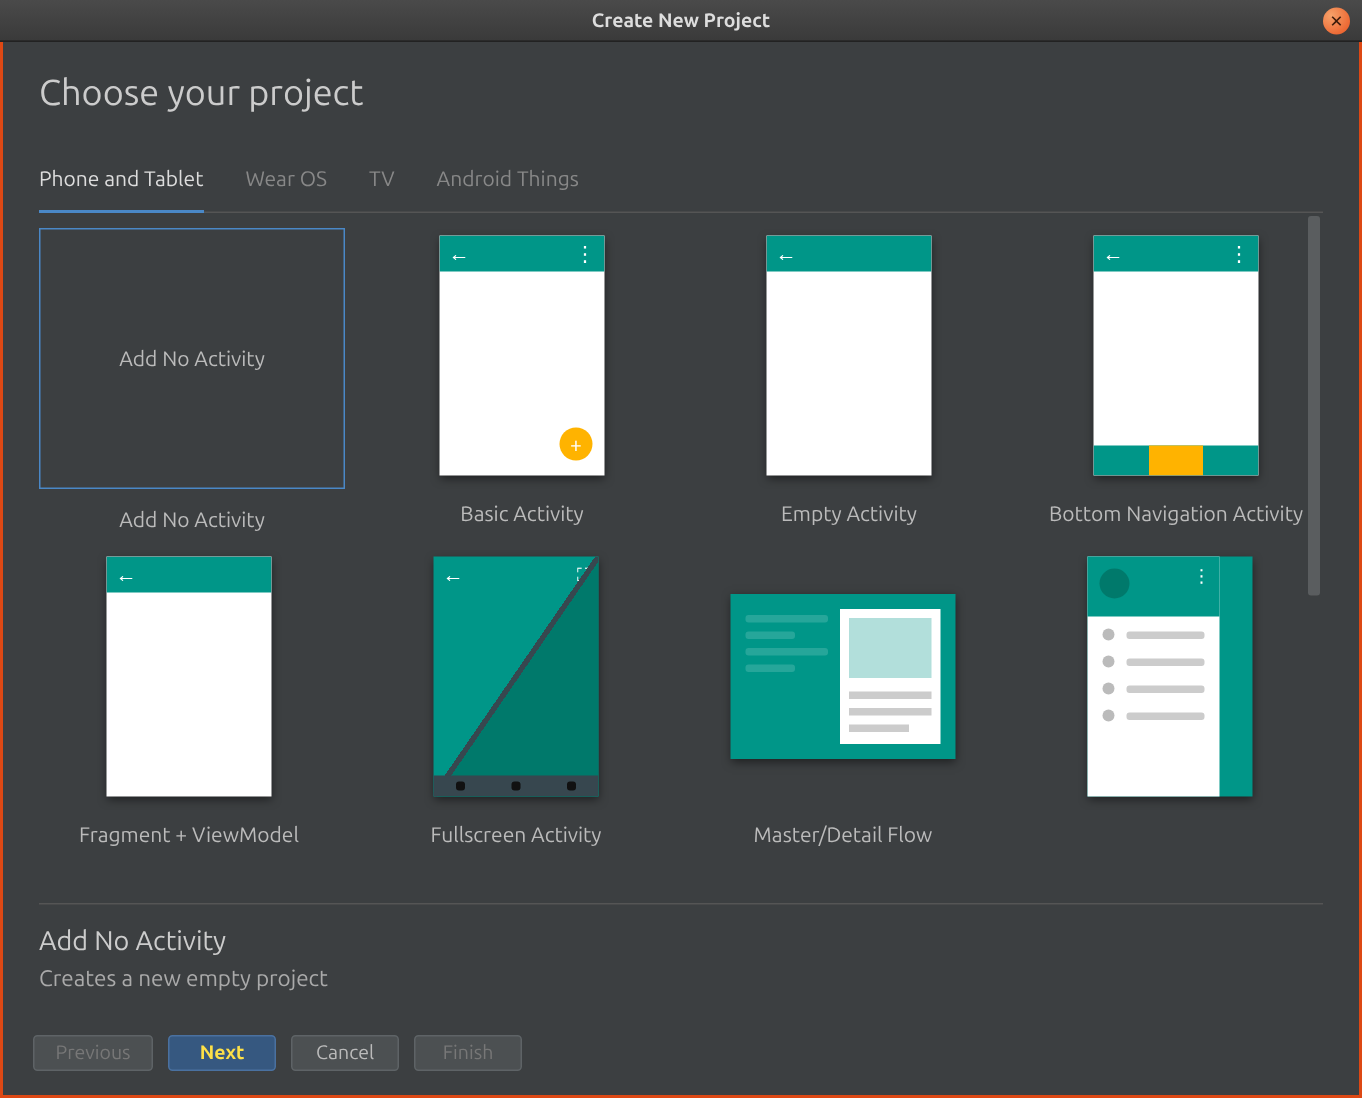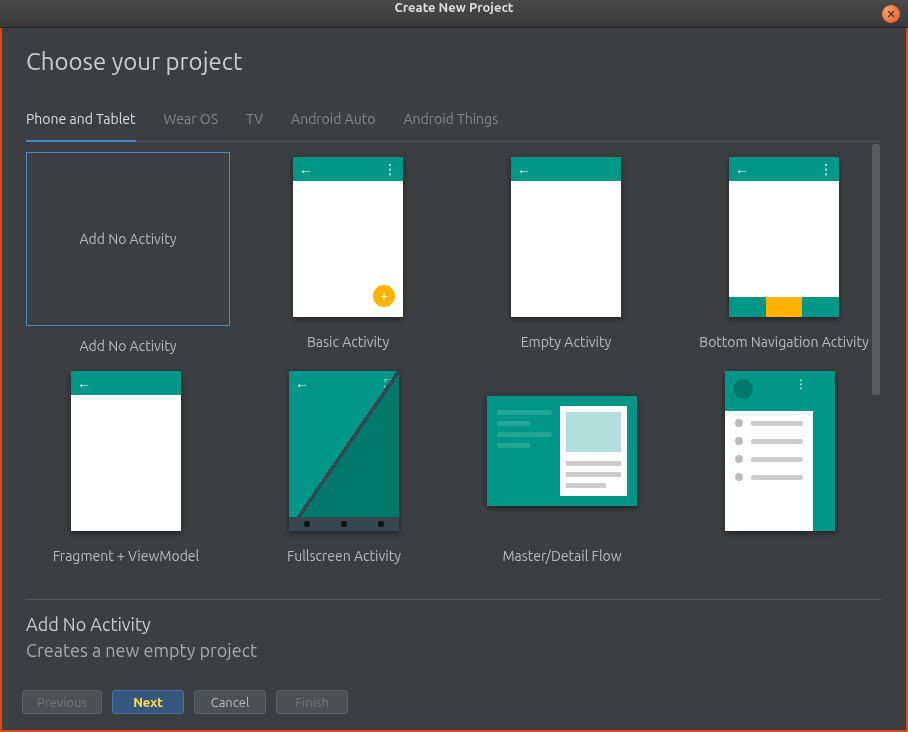--- a/index.html
+++ b/index.html
@@ -8,21 +8,21 @@
   background: #2b2b2b;
   color: #bbb;
   width: 908px;
   height: 732px;
   overflow: hidden;
 }
 .titlebar {
   height: 28px;
   background: linear-gradient(#4a4a4a, #3a3a3a);
   display: flex;
-  align-items: flex-start;
+  align-items: center;
   justify-content: center;
   position: relative;
   border-bottom: 1px solid #222;
 }
 .titlebar-title { color: #ddd; font-size: 13px; font-weight: bold; }
 .close-btn {
   position: absolute;
   right: 8px;
   top: 5px;
   width: 18px;
@@ -253,21 +253,21 @@
 .drawer-item .dline { flex:1; height:5px; background:#ccc; border-radius:2px;}
 .drawer-wrap { position:relative; width:110px; height:160px; box-shadow: 0 2px 6px rgba(0,0,0,0.5); background:#009688;}
 .drawer-panel{
   position:absolute; left:0; top:0; bottom:0; width:88px; background:#fff;
 }
 
 .selection-info {
   padding: 14px 0 18px 0;
 }
 .sel-title { font-size: 18px; color: #ccc; margin-bottom: 6px;}
-.sel-desc { font-size: 18px; color: #aaa; }
+.sel-desc { font-size: 15px; color: #aaa; }
 
 .footer {
   display: flex;
   gap: 10px;
   padding: 12px 20px 16px 20px;
 }
 .btn {
   min-width: 72px;
   padding: 4px 14px;
   font-size: 13px;
@@ -295,21 +295,20 @@
 </div>
 
 <div class="window-body">
   <div class="content">
     <div class="heading">Choose your project</div>
 
     <div class="tabs">
       <div class="tab active">Phone and Tablet</div>
       <div class="tab">Wear OS</div>
       <div class="tab">TV</div>
-      <div class="tab">Android Auto</div>
       <div class="tab">Android Things</div>
     </div>
 
     <div class="gallery-wrap">
       <div class="gallery">
 
         <div class="row">
 
           <div class="card">
             <div class="thumb selected">

